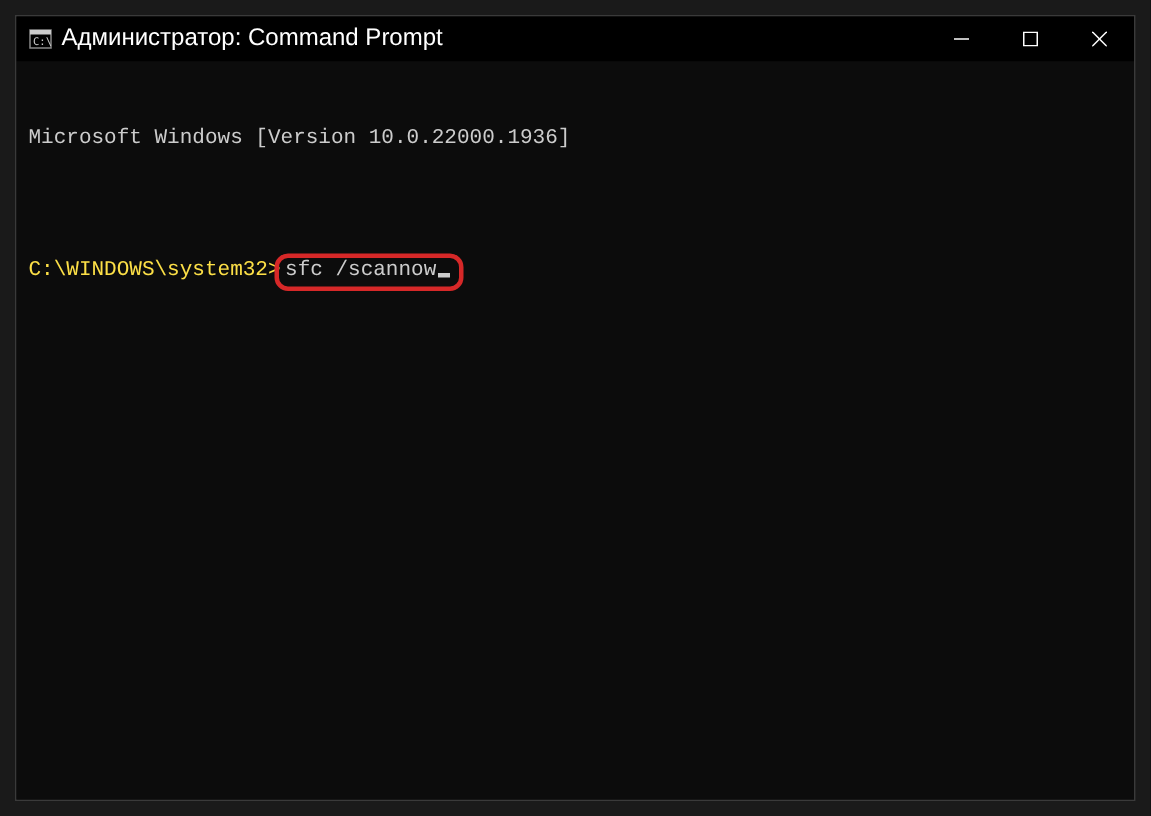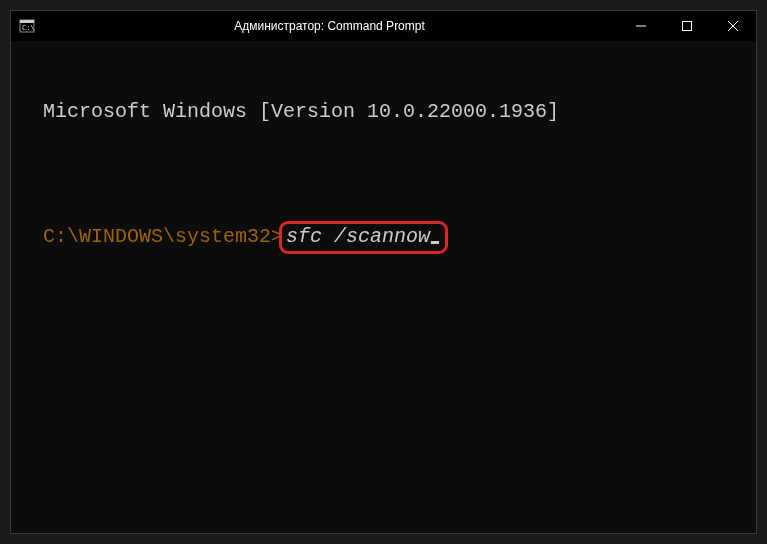--- a/index.html
+++ b/index.html
@@ -36,23 +36,22 @@
     .titlebar-icon {
       width: 16px;
       height: 16px;
       margin-right: 6px;
       display: flex;
       align-items: center;
       justify-content: center;
     }
     .titlebar-title {
       color: #ffffff;
-      font-size: 12px;
+      font-size: 16px;
       flex: 1;
-      text-align: center;
     }
     .window-controls {
       display: flex;
       height: 100%;
     }
     .win-btn {
       width: 46px;
       height: 100%;
       display: flex;
       align-items: center;
@@ -60,47 +59,45 @@
       color: #ffffff;
       cursor: pointer;
       background: transparent;
       border: none;
     }
     .terminal {
       flex: 1;
       background: #0c0c0c;
       padding: 8px 8px;
       font-family: Consolas, "Courier New", monospace;
-      font-size: 20px;
+      font-size: 14px;
       line-height: 1.25;
       color: #cccccc;
       white-space: pre;
       overflow: hidden;
-      margin-left: 24px;
     }
     .line {
       display: block;
     }
     .prompt-line {
       display: flex;
       align-items: flex-start;
     }
     .prompt-text {
-      color: #a16207;
+      color: #fde047;
     }
     .highlight-box {
       border: 3px solid #d62828;
       border-radius: 9px;
       padding: 0px 6px 2px 4px;
       margin-left: -4px;
       position: relative;
       top: -3px;
       display: inline-flex;
       align-items: baseline;
-      font-style: italic;
     }
     .command-text {
       color: #cccccc;
     }
     .cursor {
       display: inline-block;
       width: 8px;
       height: 3px;
       background: #cccccc;
       margin-left: 1px;

